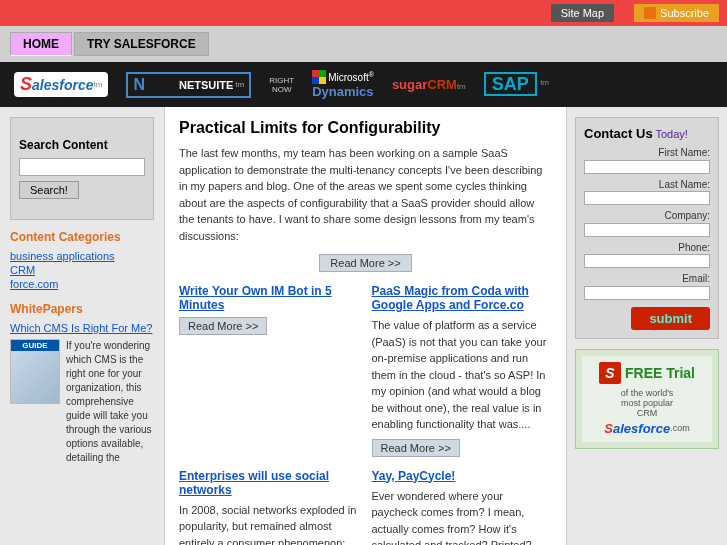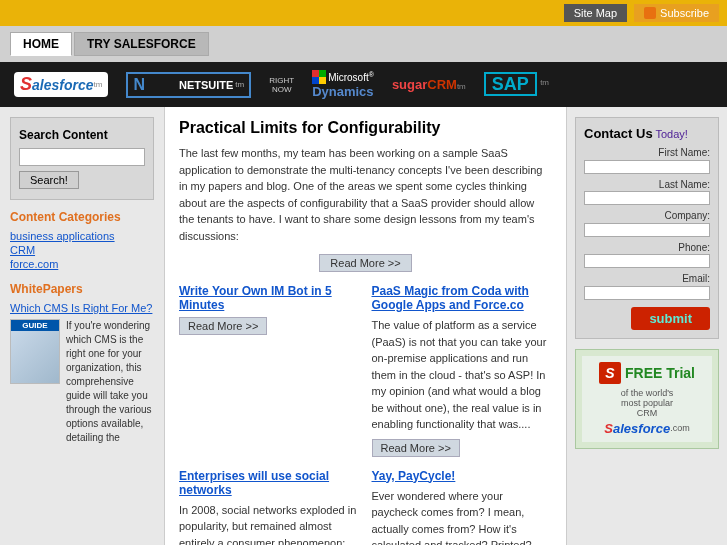--- a/index.html
+++ b/index.html
@@ -1,25 +1,25 @@
 <!DOCTYPE html>
 <html><head>
   <meta charset="utf-8">
   <style>
     * { margin: 0; padding: 0; box-sizing: border-box; }
     body { font-family: Arial, sans-serif; font-size: 12px; background: #c8c8c8; width: 727px; }
 
     
     .top-bar {
-      background: #eab308;
+      background: #ef4444;
       display: flex;
       justify-content: flex-end;
       align-items: center;
       padding: 4px 8px;
-      gap: 7px;
+      gap: 20px;
     }
     .site-map-btn {
       background: #555;
       color: #fff;
       padding: 3px 10px;
       font-size: 11px;
       border: none;
       cursor: pointer;
     }
     .subscribe-btn {
@@ -49,21 +49,21 @@
     }
     .nav-item {
       padding: 4px 12px;
       font-size: 12px;
       font-weight: bold;
       cursor: pointer;
       background: #b8b8b8;
       border: 1px solid #aaa;
     }
     .nav-item.active {
-      background: #ffffff;
+      background: #f0abfc;
       border-bottom: 1px solid #fff;
     }
 
     
     .logo-bar {
       background: #1a1a1a;
       padding: 8px 14px;
       display: flex;
       align-items: center;
       gap: 18px;
@@ -110,21 +110,21 @@
     .sidebar-left {
       width: 165px;
       min-width: 165px;
       background: #e8e8e8;
       padding: 10px 10px;
       border-right: 1px solid #ccc;
     }
     .search-box {
       background: #d8d8d8;
       border: 1px solid #bbb;
-      padding: 10px 8px;
+      padding: 20px 8px;
       margin-bottom: 10px;
     }
     .search-box-title { font-weight: bold; font-size: 12px; margin-bottom: 6px; }
     .search-box-title span { color: #000; }
     .search-input {
       width: 100%;
       border: 1px solid #aaa;
       padding: 2px 4px;
       font-size: 11px;
       margin-bottom: 5px;

